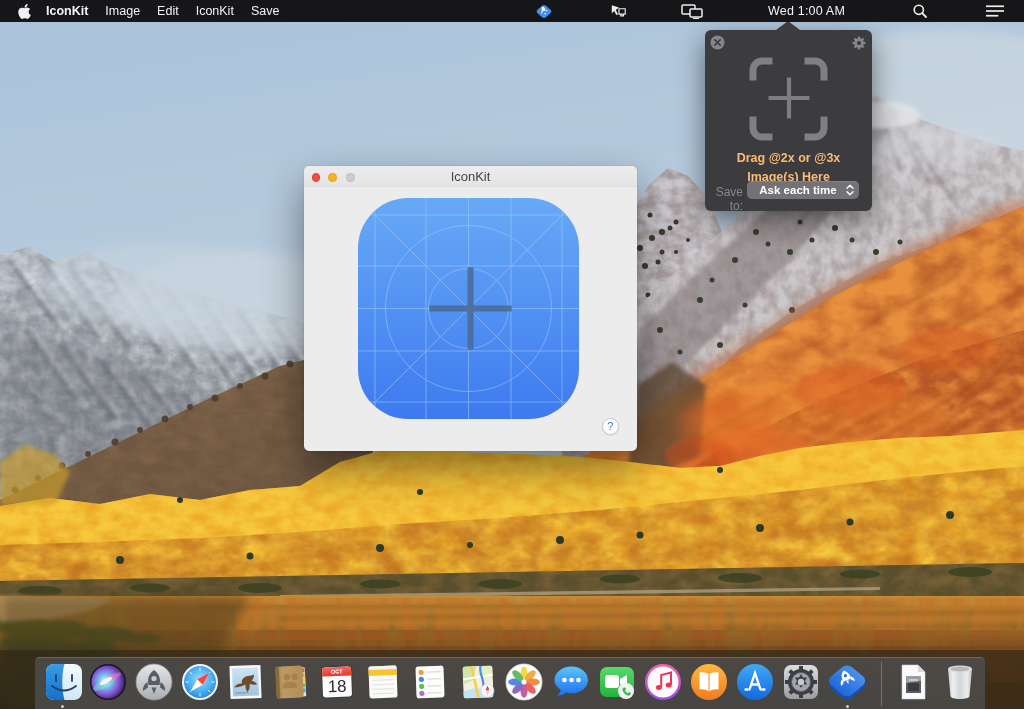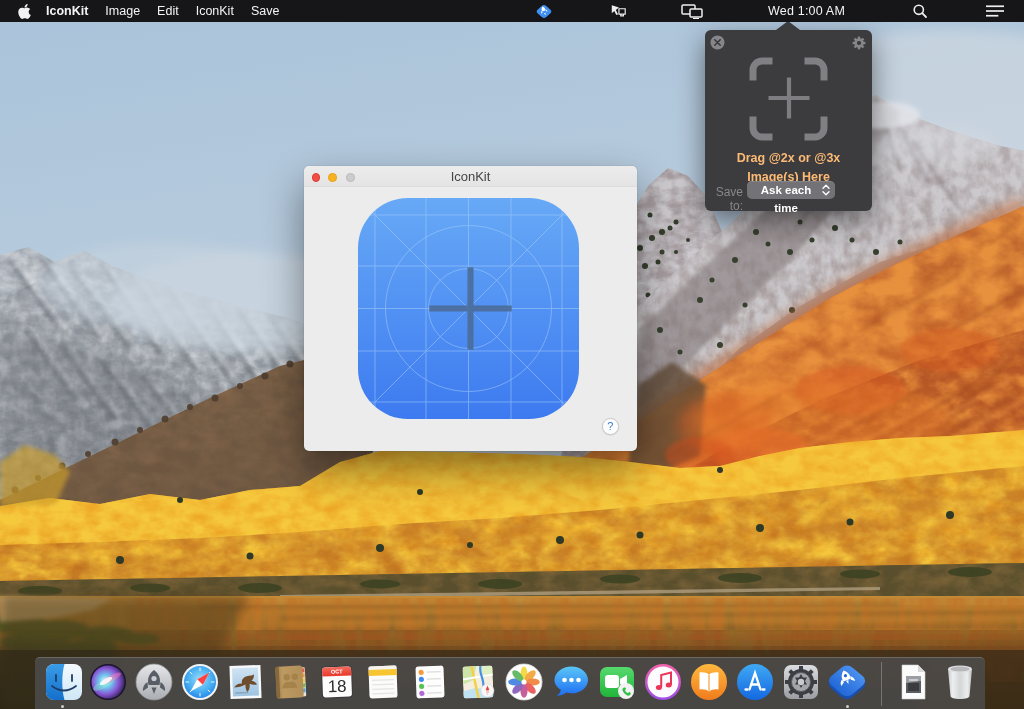--- a/index.html
+++ b/index.html
@@ -26,21 +26,21 @@
     background:#fdfdfd; border:1px solid #c9c9c9; color:#3a7bd5; font-size:11px; line-height:15px; text-align:center; box-shadow:0 0.5px 1px rgba(0,0,0,0.12);}
   
   #pop { position:absolute; left:705px; top:30px; width:167px; height:181px; background:rgb(60,60,63);
     border-radius:6px; z-index:25; box-shadow:0 10px 28px rgba(0,0,0,0.5); color:#8e8e93; }
   #pop .arrow { position:absolute; left:71px; top:-9px; width:0; height:0;
     border-left:12px solid transparent; border-right:12px solid transparent; border-bottom:9px solid rgb(60,60,63); }
   #pop .close { position:absolute; left:5px; top:5px; }
   #pop .gear { position:absolute; right:5px; top:5px; }
   #pop .dragtxt { position:absolute; top:119px; width:100%; text-align:center; font-size:12.5px; font-weight:bold; color:#fdba74; line-height:19px;}
   #pop .savelbl { position:absolute; left:0; width:38px; text-align:right; top:154.5px; font-size:12px; color:#87878c; }
-  #pop .dd { position:absolute; left:42px; top:150.5px; width:88px; height:18px; background:#737377; border-radius:5px; color:#fff;
+  #pop .dd { position:absolute; left:42px; top:150.5px; width:112px; height:18px; background:#737377; border-radius:5px; color:#fff;
     font-size:11.5px; font-weight:bold; text-align:center; line-height:18px; padding-right:13px; padding-left:3px; box-shadow:inset 0 0.5px 0 rgba(255,255,255,0.25); }
   
   #dock { position:absolute; left:35px; top:657px; width:950px; height:52px; background:rgba(77,76,76,0.84);
     border-radius:5px 5px 0 0; border-top:1px solid rgba(255,255,255,0.18); z-index:30; }
   #dock .icons { position:absolute; left:0; top:0; width:100%; height:100%; }
   #dock .ic { position:absolute; top:5px; width:38px; height:38px; }
   #dock .sep { position:absolute; left:846px; top:4px; width:1px; height:44px; background:rgba(255,255,255,0.25); }
   #dock .dot { position:absolute; top:46.5px; width:3px; height:3px; border-radius:50%; background:#cfcfcf; }
 
 </style>

